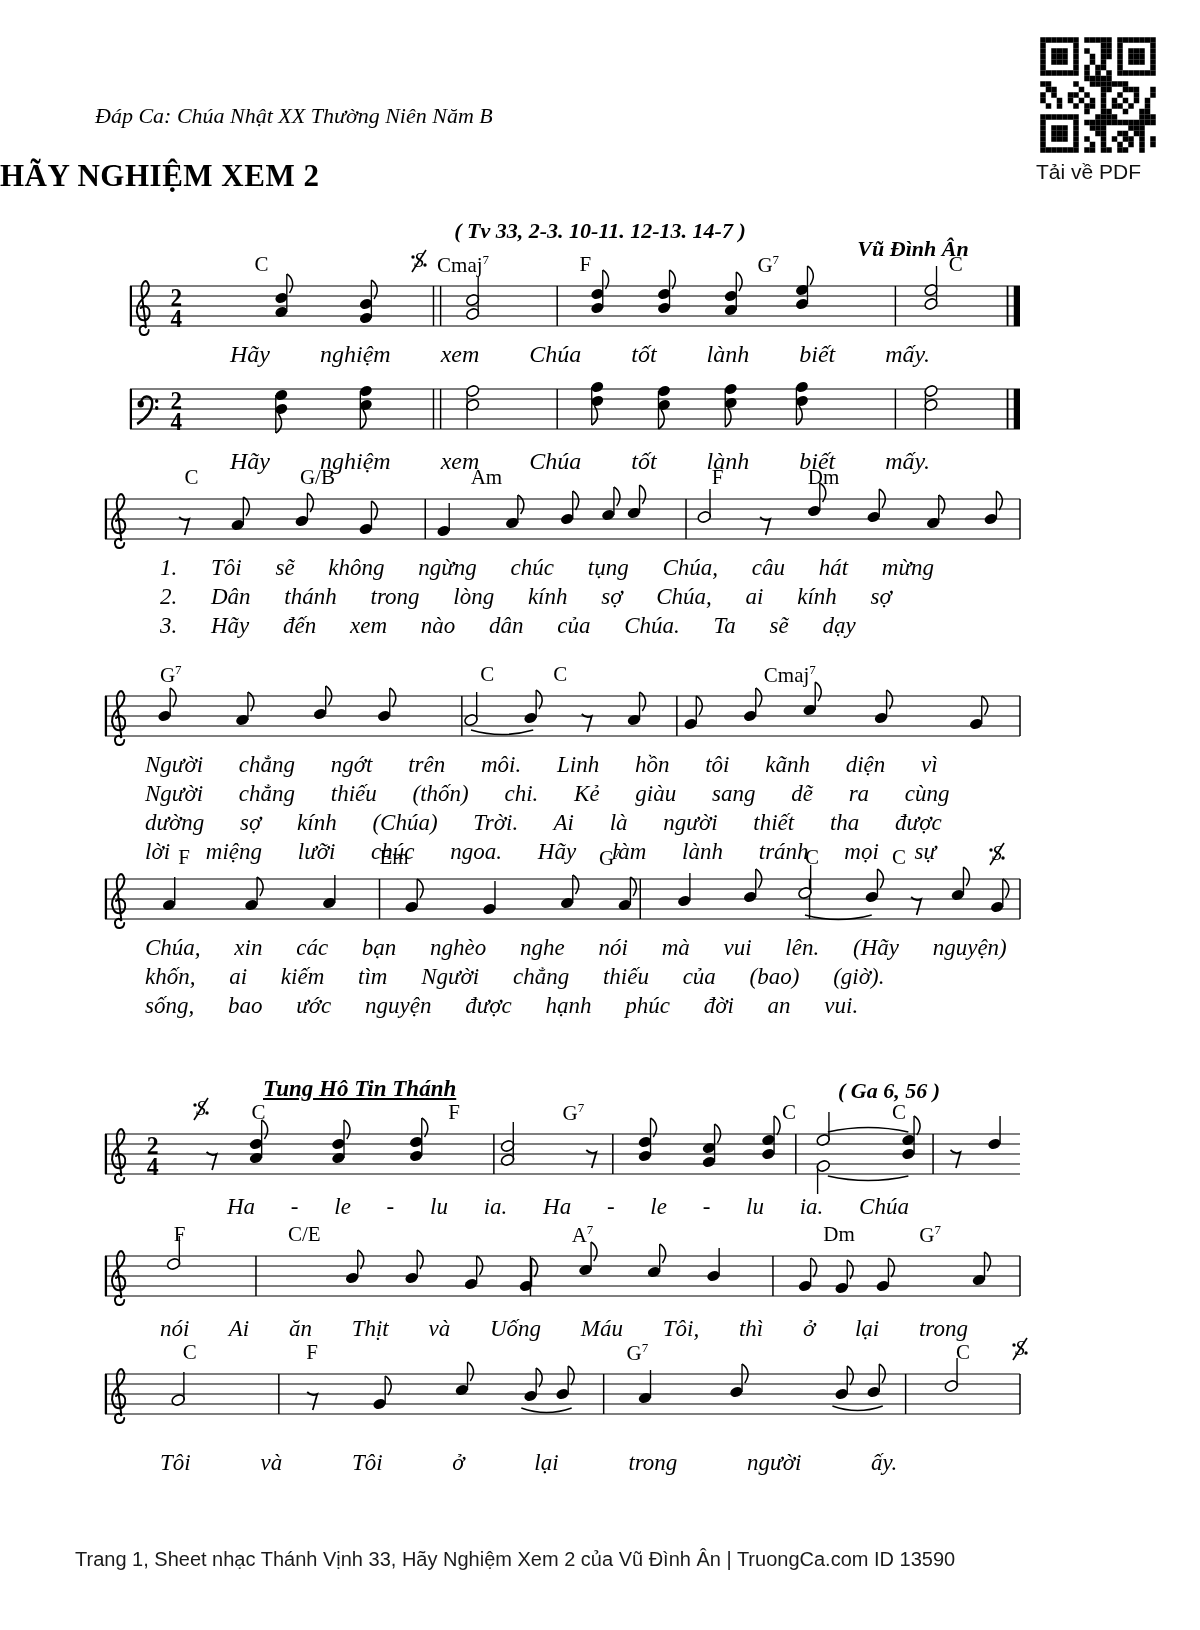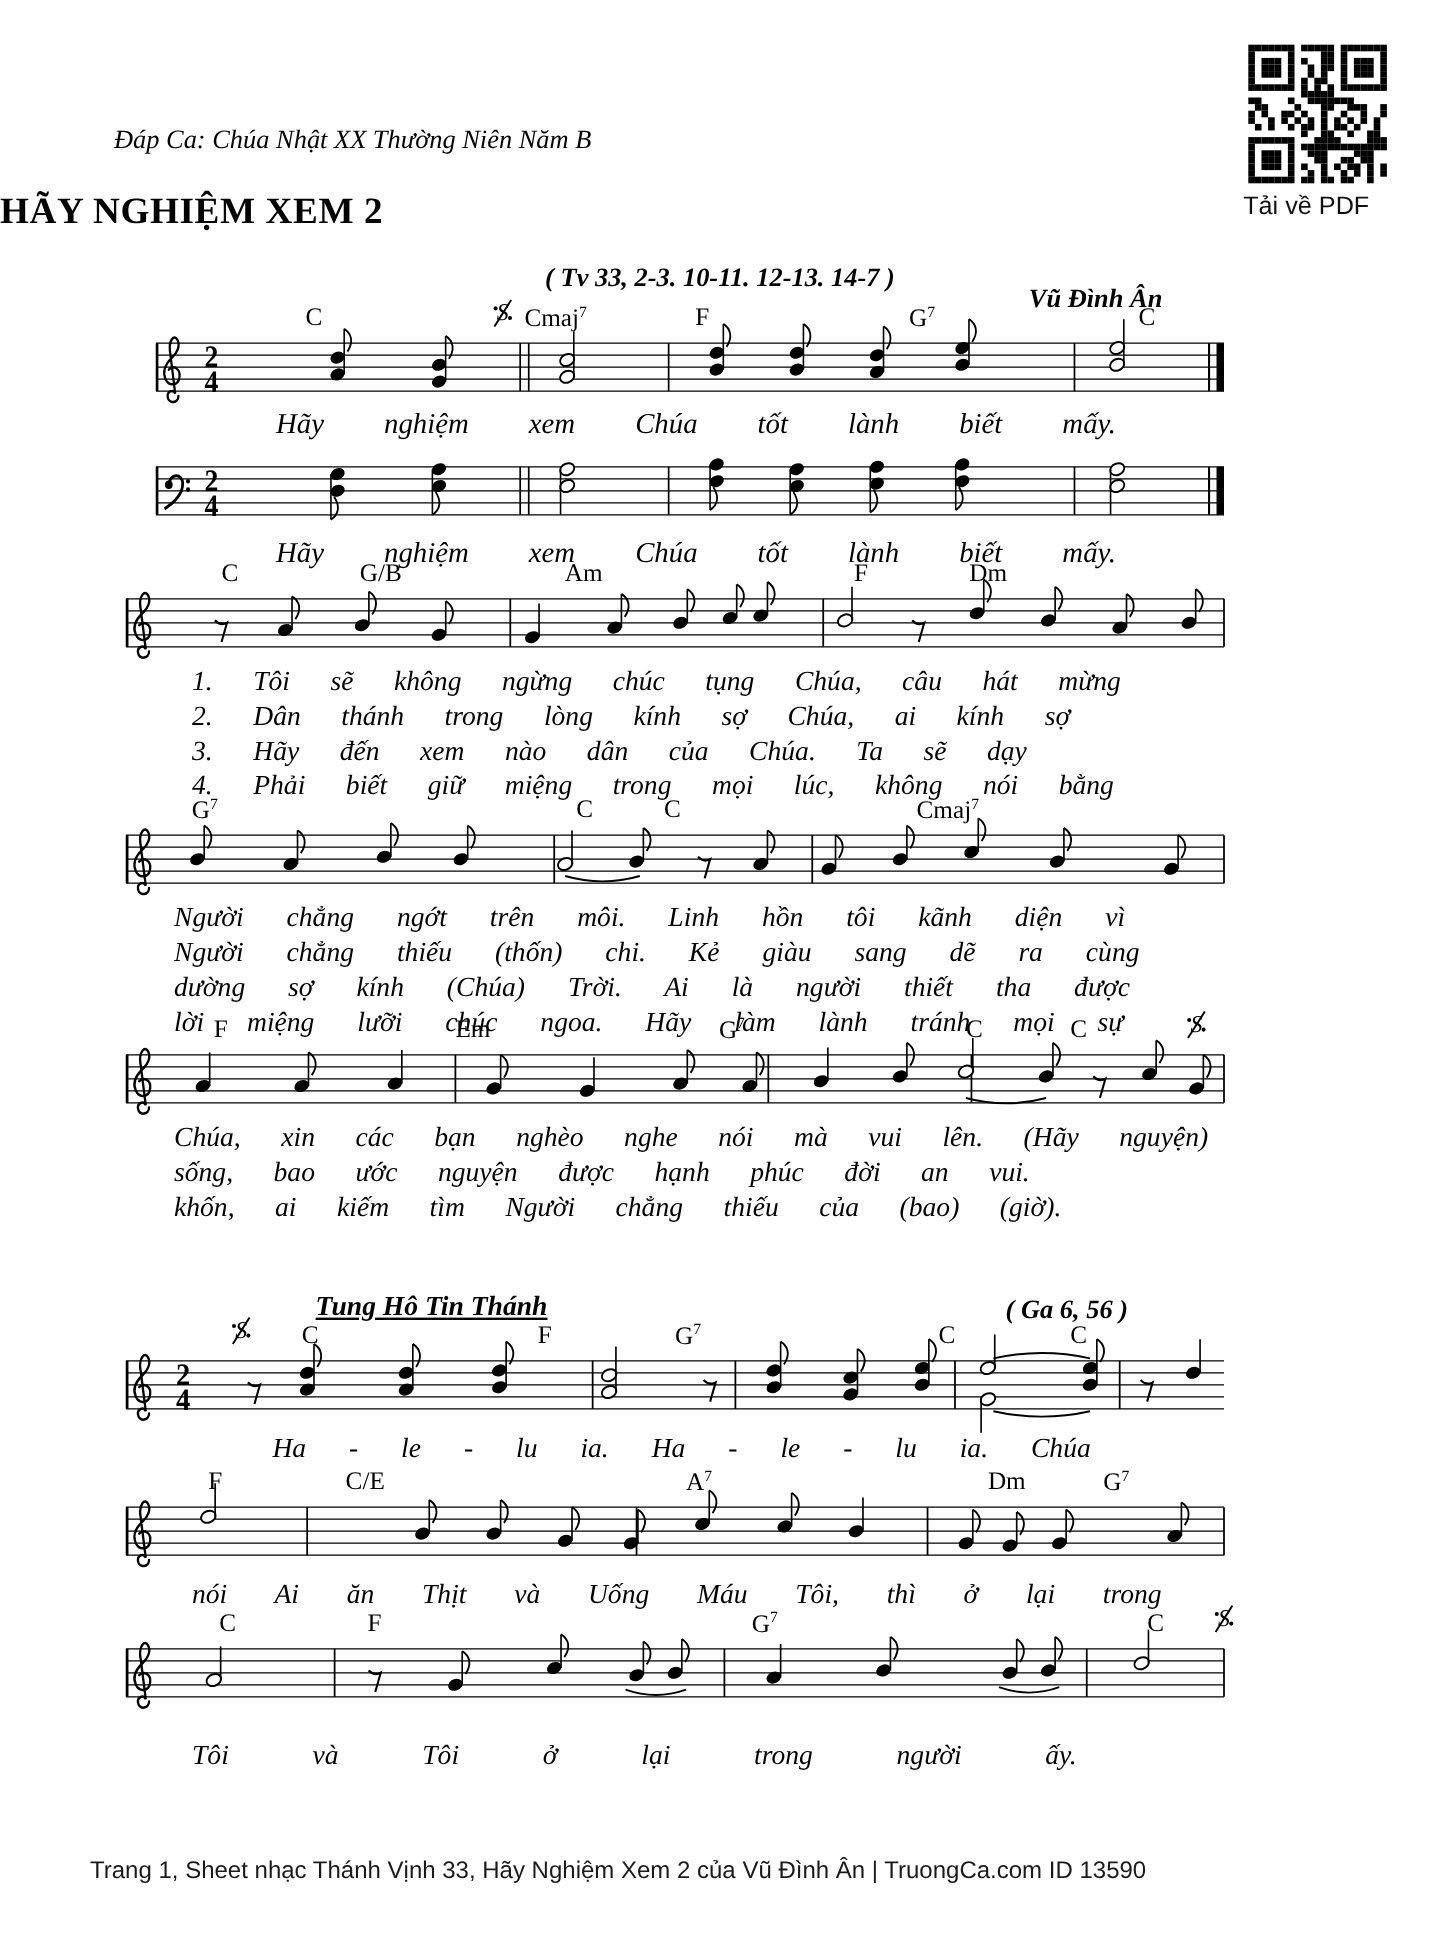--- a/index.html
+++ b/index.html
@@ -467,21 +467,20 @@
         <line x1="911.2" y1="4" x2="911.2" y2="32" stroke="#000" stroke-width="1.5"></line>
         <path d="M911.2,4 c7,4 9,11 3,19" fill="none" stroke="#000" stroke-width="1.7"></path>
         <ellipse cx="968" cy="28" rx="6.8" ry="4.8" transform="rotate(-18 968 28)"></ellipse>
         <line x1="974.2" y1="0" x2="974.2" y2="28" stroke="#000" stroke-width="1.5"></line>
         <path d="M974.2,0 c7,4 9,11 3,19" fill="none" stroke="#000" stroke-width="1.7"></path>
       </svg>
       <div class="lyrics">
         <div class="lyric">1. Tôi sẽ không ngừng chúc tụng Chúa, câu hát mừng</div>
         <div class="lyric">2. Dân thánh trong lòng kính sợ Chúa, ai kính sợ</div>
         <div class="lyric">3. Hãy đến xem nào dân của Chúa. Ta sẽ dạy</div>
-        <div class="lyric">4. Phải biết giữ miệng trong mọi lúc, không nói bằng</div>
       </div>
     </div>
   <div id="sys4" class="system">
       <div class="chordrow">
         <span class="chord" style="left: 6%;">G<sup>7</sup></span>
         <span class="chord" style="left: 41%;">C</span>
         <span class="chord" style="left: 49%;">C</span>
         <span class="chord" style="left: 72%;">Cmaj<sup>7</sup></span>
       </div>
       <svg class="staff" viewBox="0 0 1000 64" preserveAspectRatio="none">
@@ -598,22 +597,22 @@
         <ellipse cx="932" cy="24" rx="6.8" ry="4.8" transform="rotate(-18 932 24)"></ellipse>
         <line x1="938.2" y1="-4" x2="938.2" y2="24" stroke="#000" stroke-width="1.5"></line>
         <path d="M938.2,-4 c7,4 9,11 3,19" fill="none" stroke="#000" stroke-width="1.7"></path>
         <ellipse cx="975" cy="36" rx="6.8" ry="4.8" transform="rotate(-18 975 36)"></ellipse>
         <line x1="981.2" y1="8" x2="981.2" y2="36" stroke="#000" stroke-width="1.5"></line>
         <path d="M981.2,8 c7,4 9,11 3,19" fill="none" stroke="#000" stroke-width="1.7"></path>
         <path d="M765,44 Q 801.5,53 838,44" fill="none" stroke="#000" stroke-width="1.6"></path>
       </svg>
       <div class="lyrics">
         <div class="lyric">Chúa, xin các bạn nghèo nghe nói mà vui lên. (Hãy nguyện)</div>
+        <div class="lyric">khốn, ai kiếm tìm Người chẳng thiếu của (bao) (giờ).</div>
         <div class="lyric">sống, bao ước nguyện được hạnh phúc đời an vui.</div>
-        <div class="lyric">khốn, ai kiếm tìm Người chẳng thiếu của (bao) (giờ).</div>
       </div>
     </div>
 
   <div class="section-title">Tung Hô Tin Thánh</div>
   <div class="section-ref">( Ga 6, 56 )</div>
 
   <div id="sys6" class="system">
       <div class="chordrow">
         <span class="chord" style="left: 16%;">C</span>
         <span class="chord" style="left: 37.5%;">F</span>

